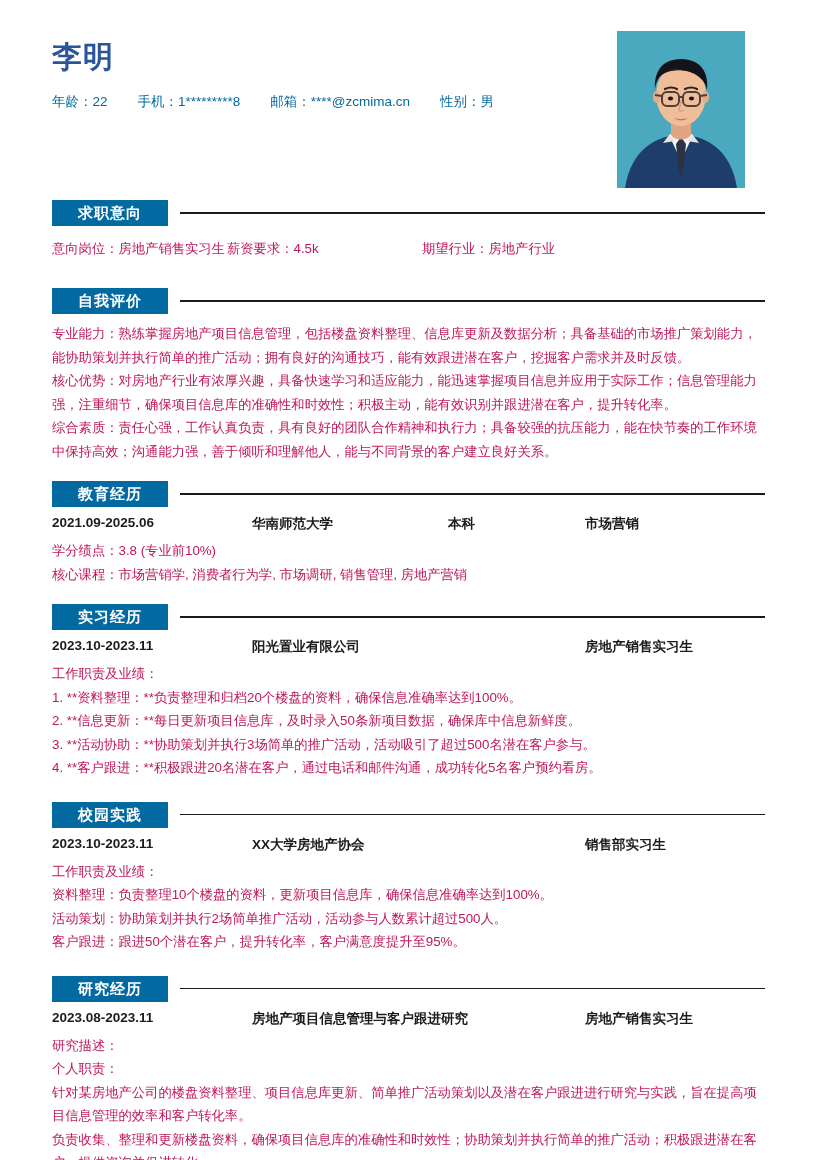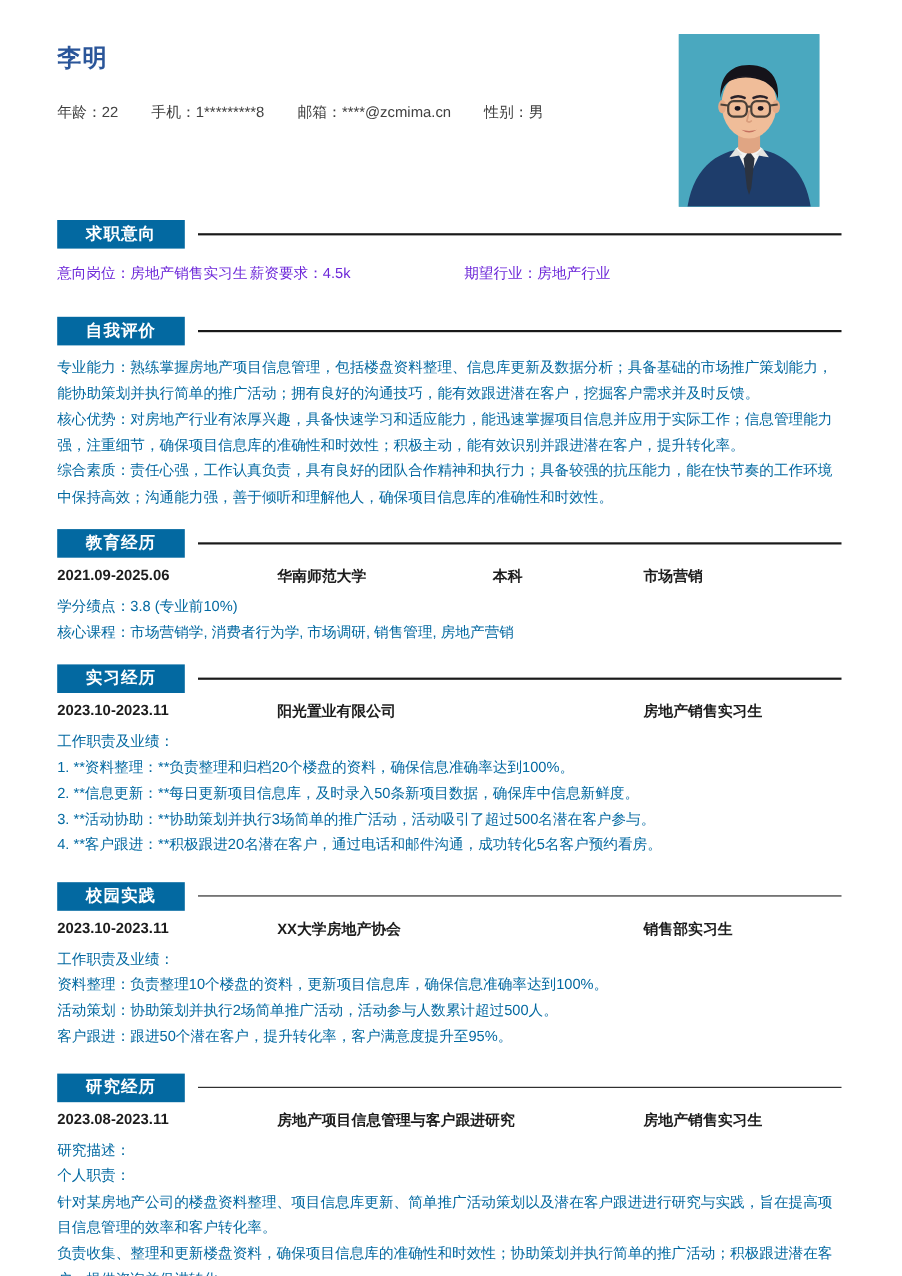--- a/index.html
+++ b/index.html
@@ -27,32 +27,32 @@
 
   
   .header {
     position: relative;
     height: 200px;
   }
   .name {
     position: absolute;
     left: 52px;
     top: 42px;
-    font-size: 22px;
+    font-size: 30px;
     font-weight: bold;
     color: #2a5599;
     letter-spacing: 1px;
     line-height: 1;
   }
   .contact-row {
     position: absolute;
     left: 52px;
     top: 93px;
     font-size: 13.5px;
-    color: #404040;
+    color: #0369a1;
     white-space: nowrap;
   }
   .contact-row .ci {
     display: inline-block;
     margin-right: 30px;
   }
   .contact-row .ci:last-child { margin-right: 0; }
 
   
   .photo {
@@ -97,29 +97,29 @@
     height: 1.5px;
     background: #1a1a1a;
   }
 
   
   .body-block {
     margin-left: 52px;
     margin-right: 55px;
     font-size: 13.3px;
     line-height: 23.5px;
-    color: #0369a1;
+    color: #be185d;
   }
   .body-block p { margin: 0; }
 
   .intent-row {
     margin-left: 52px;
     margin-right: 55px;
     font-size: 13.3px;
-    color: #6d28d9;
+    color: #be185d;
     position: relative;
     height: 22px;
     white-space: nowrap;
   }
   .intent-row .f1 { position: absolute; left: 0; top: 0; }
   .intent-row .f2 { position: absolute; left: 175px; top: 0; }
   .intent-row .f3 { position: absolute; left: 370px; top: 0; }
 
   
   .entry-row {
@@ -213,21 +213,21 @@
   <div class="gap-26"></div>
 
   <div class="section">
     <div class="sec-head">
       <div class="sec-tag">自我评价</div>
       <div class="sec-rule"></div>
     </div>
     <div class="body-block">
       <p>专业能力：熟练掌握房地产项目信息管理，包括楼盘资料整理、信息库更新及数据分析；具备基础的市场推广策划能力，能协助策划并执行简单的推广活动；拥有良好的沟通技巧，能有效跟进潜在客户，挖掘客户需求并及时反馈。</p>
       <p>核心优势：对房地产行业有浓厚兴趣，具备快速学习和适应能力，能迅速掌握项目信息并应用于实际工作；信息管理能力强，注重细节，确保项目信息库的准确性和时效性；积极主动，能有效识别并跟进潜在客户，提升转化率。</p>
-      <p>综合素质：责任心强，工作认真负责，具有良好的团队合作精神和执行力；具备较强的抗压能力，能在快节奏的工作环境中保持高效；沟通能力强，善于倾听和理解他人，确保项目信息库的准确性和时效性。</p>
+      <p>综合素质：责任心强，工作认真负责，具有良好的团队合作精神和执行力；具备较强的抗压能力，能在快节奏的工作环境中保持高效；沟通能力强，善于倾听和理解他人，能与不同背景的客户建立良好关系。</p>
     </div>
   </div>
 
   <div class="gap-18"></div>
 
   <div class="section">
     <div class="sec-head">
       <div class="sec-tag">教育经历</div>
       <div class="sec-rule"></div>
     </div>

